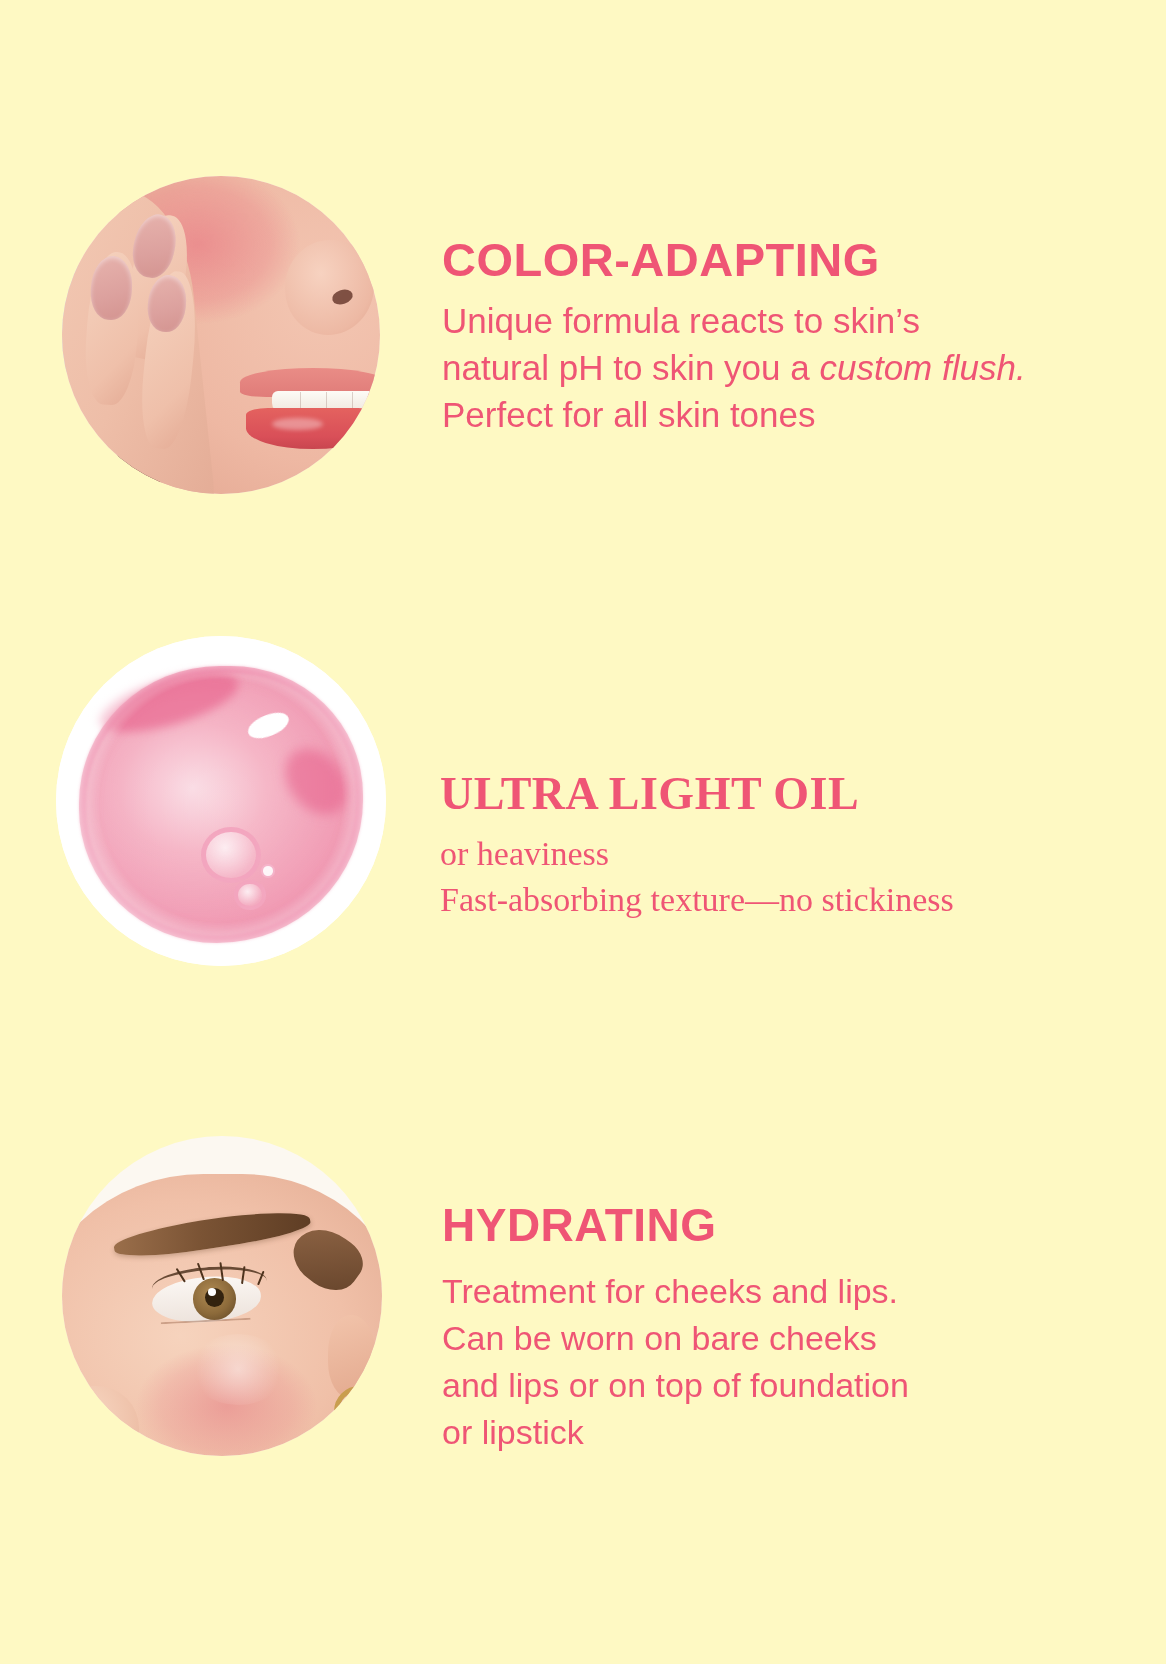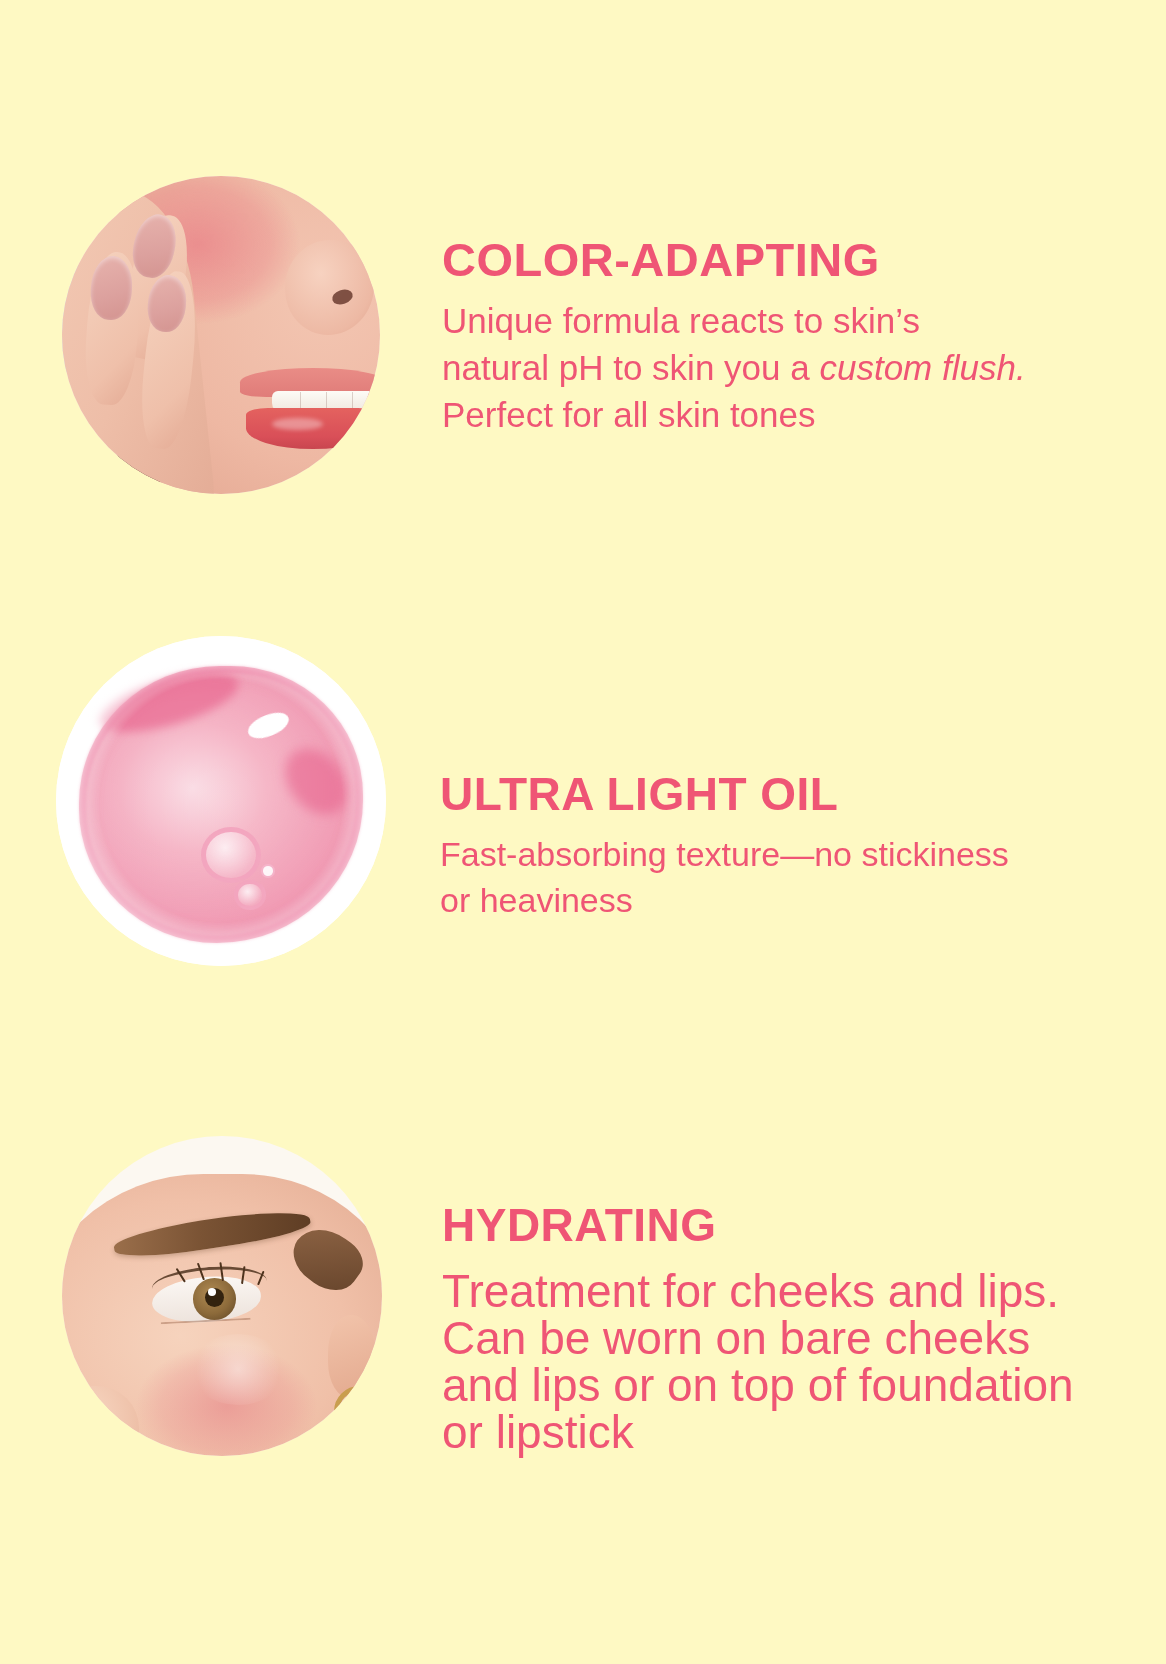--- a/index.html
+++ b/index.html
@@ -61,30 +61,30 @@
   
   #row-adapting { left: 62px; top: 176px; width: 1020px; }
   #row-adapting .feature-media { width: 318px; height: 318px; }
   #row-adapting .feature-text { margin-left: 62px; margin-top: 4px; }
   #row-adapting .feature-title { font-size: 47px; }
   #row-adapting .feature-desc { font-size: 35px; line-height: 47px; }
 
   
   #row-oil { left: 56px; top: 636px; width: 1030px; }
   #row-oil .feature-media { width: 330px; height: 330px; }
-  #row-oil .feature-text { margin-left: 54px; margin-top: 92px; }
+  #row-oil .feature-text { margin-left: 54px; margin-top: 92px; font-family: Liberation Serif, serif; }
   #row-oil .feature-title { font-size: 46px; }
   #row-oil .feature-desc { font-size: 34px; line-height: 46px; }
 
   
   #row-hydrating { left: 62px; top: 1128px; width: 1020px; align-items: flex-end; }
   #row-hydrating .feature-media { width: 320px; height: 320px; }
   #row-hydrating .feature-text { margin-left: 60px; margin-top: 74px; }
   #row-hydrating .feature-title { font-size: 46px; }
-  #row-hydrating .feature-desc { font-size: 46px; line-height: 47px; margin-top: 20px; }
+  #row-hydrating .feature-desc { font-size: 34px; line-height: 47px; margin-top: 20px; }
 
   
   .img-cheek {
     width: 100%; height: 100%;
     background: #FBF6EE;
     position: relative;
   }
   .ck-face {
     position: absolute;
     left: 6%; top: -12%;
@@ -453,22 +453,22 @@
         <div class="oil-highlight"></div>
         <div class="oil-bubble-lg"></div>
         <div class="oil-bubble-md"></div>
         <div class="oil-bubble-sm"></div>
         <div class="oil-glow"></div>
       </div>
     </div>
     <div class="feature-text">
       <h2 class="feature-title">ULTRA LIGHT OIL</h2>
       <p class="feature-desc">
+        <span class="line">or heaviness</span>
         <span class="line">Fast-absorbing texture—no stickiness</span>
-        <span class="line">or heaviness</span>
       </p>
     </div>
   </section>
 
   <section class="feature" id="row-hydrating">
     <div class="feature-media">
       <div class="img-eye">
         <div class="ey-face"></div>
         <div class="ey-ear"></div>
         <div class="ey-hoop ey-hoop-1"></div>

